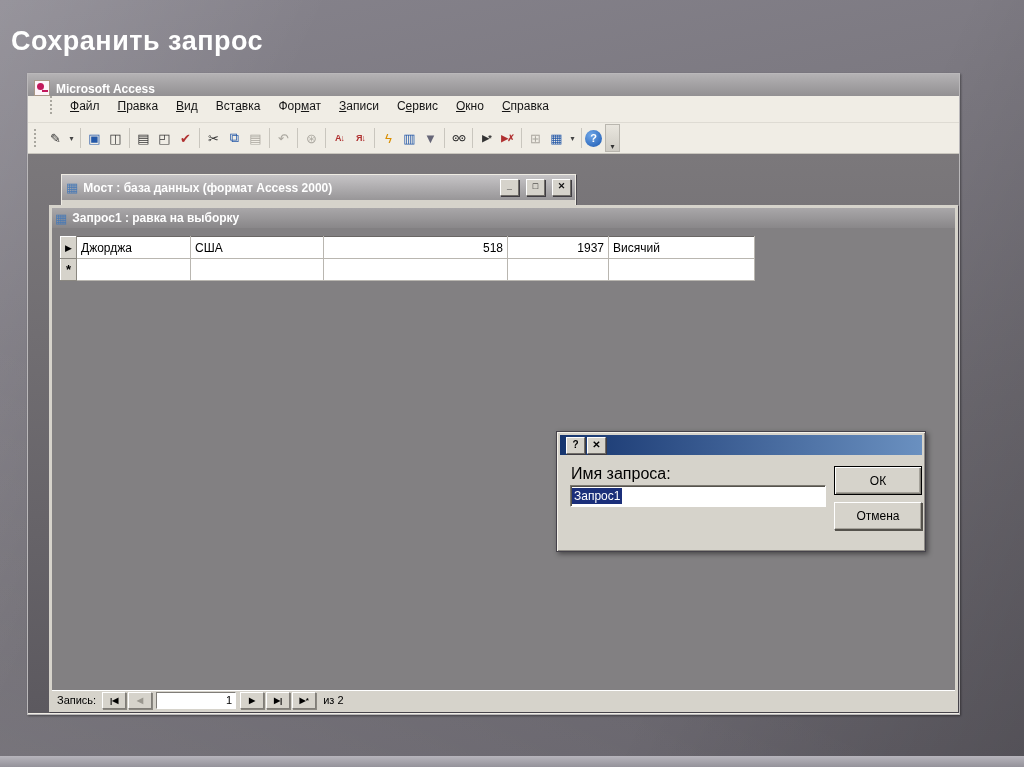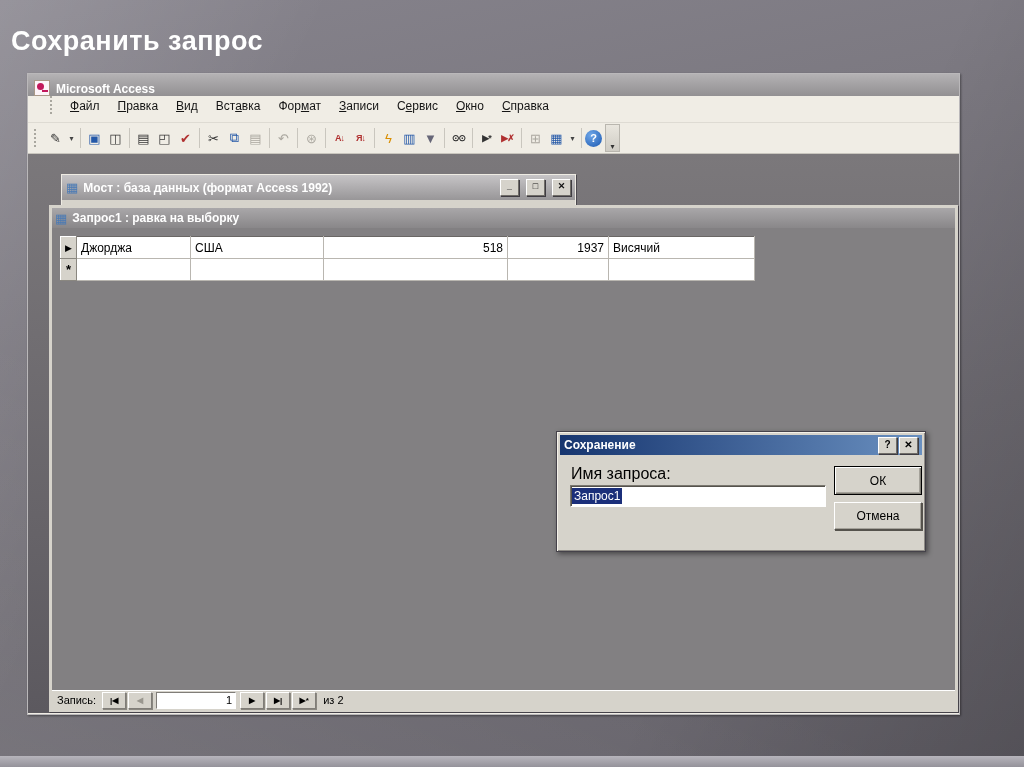--- a/index.html
+++ b/index.html
@@ -184,21 +184,21 @@
       <span class="tsep"></span>
       <span class="help-circle">?</span>
       <span class="overflow">▾</span>
     </div>
 
     <div class="workspace">
 
       <div class="db-window">
         <div class="db-titlebar">
           <span class="win-icon">▦</span>
-          <span class="db-title">Мост : база данных (формат Access 1992)</span>
+          <span class="db-title">Мост : база данных (формат Access 2000)</span>
           <span class="ctl">_</span>
           <span class="ctl">□</span>
           <span class="ctl">✕</span>
         </div>
       </div>
 
       <div class="query-window">
         <div class="q-titlebar">
           <span class="win-icon">▦</span>
           <span class="q-title">Запрос1 : равка на выборку</span>
@@ -240,21 +240,20 @@
           <span class="nav-input">1</span>
           <span class="nav-btn">▶</span>
           <span class="nav-btn">▶|</span>
           <span class="nav-btn">▶*</span>
           <span class="nav-count">из 2</span>
         </div>
       </div>
 
       <div class="dialog">
         <div class="dlg-titlebar">
-          <span class="dlg-title">Сохранение</span>
           <span class="dlg-ctl">?</span>
           <span class="dlg-ctl">✕</span>
         </div>
         <div class="dlg-label">Имя запроса:</div>
         <div class="dlg-input">
           <span class="sel-text">Запрос1</span>
         </div>
         <div class="btn btn-ok">ОК</div>
         <div class="btn btn-cancel">Отмена</div>
       </div>

